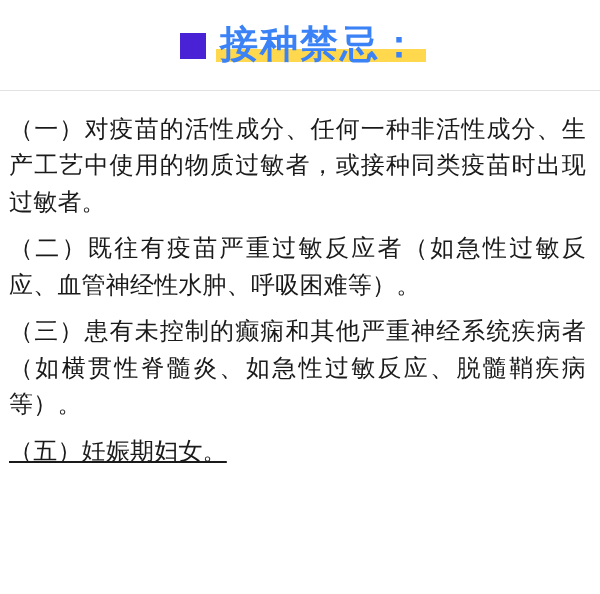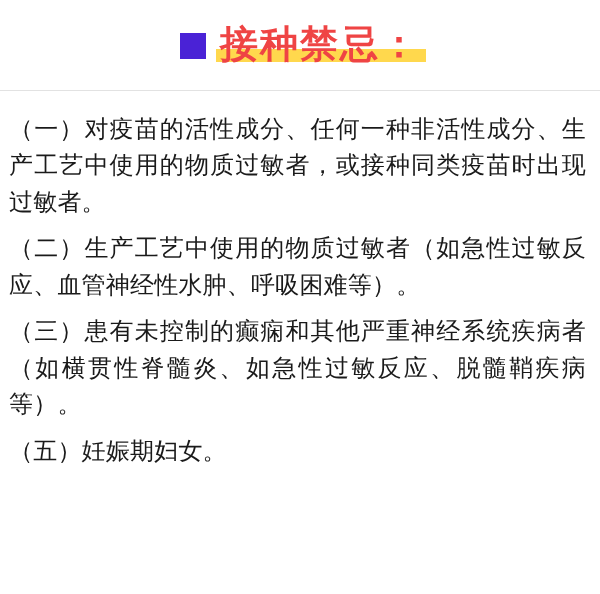--- a/index.html
+++ b/index.html
@@ -54,21 +54,21 @@
     bottom: 4px;
     height: 13px;
     background: #ffd84d;
     z-index: 0;
   }
   .title-text {
     position: relative;
     z-index: 1;
     font-size: 38px;
     font-weight: bold;
-    color: #ef4444;
+    color: #3b82f6;
     letter-spacing: 2px;
     line-height: 1.1;
     white-space: nowrap;
     font-family: "DejaVu Sans", "Liberation Sans", sans-serif;
   }
 
   .divider {
     height: 1px;
     background: #e2e2e2;
     margin: 0;
@@ -83,20 +83,21 @@
     font-size: 24px;
     line-height: 1.52;
     color: #1a1a1a;
     margin: 0 0 10px 0;
     letter-spacing: 0.2px;
     text-align: justify;
     font-family: "DejaVu Sans", "Liberation Sans", sans-serif;
   }
   .para:last-child {
     margin-bottom: 8px;
+    text-decoration: underline;
   }
 </style>
 </head>
 <body>
 
 <div class="page">
 
   <div class="header">
     <div class="header-inner">
       <div class="header-square"></div>
@@ -104,18 +105,18 @@
         <div class="title-highlight"></div>
         <div class="title-text">接种禁忌：</div>
       </div>
     </div>
   </div>
 
   <div class="divider"></div>
 
   <div class="content">
     <p class="para">（一）对疫苗的活性成分、任何一种非活性成分、生产工艺中使用的物质过敏者，或接种同类疫苗时出现过敏者。</p>
-    <p class="para">（二）生产工艺中使用的物质过敏者（如急性过敏反应、血管神经性水肿、呼吸困难等）。</p>
+    <p class="para">（二）既往有疫苗严重过敏反应者（如急性过敏反应、血管神经性水肿、呼吸困难等）。</p>
     <p class="para">（三）患有未控制的癫痫和其他严重神经系统疾病者（如横贯性脊髓炎、如急性过敏反应、脱髓鞘疾病等）。</p>
     <p class="para">（五）妊娠期妇女。</p>
   </div>
 
 </div>
 
 </body></html>

